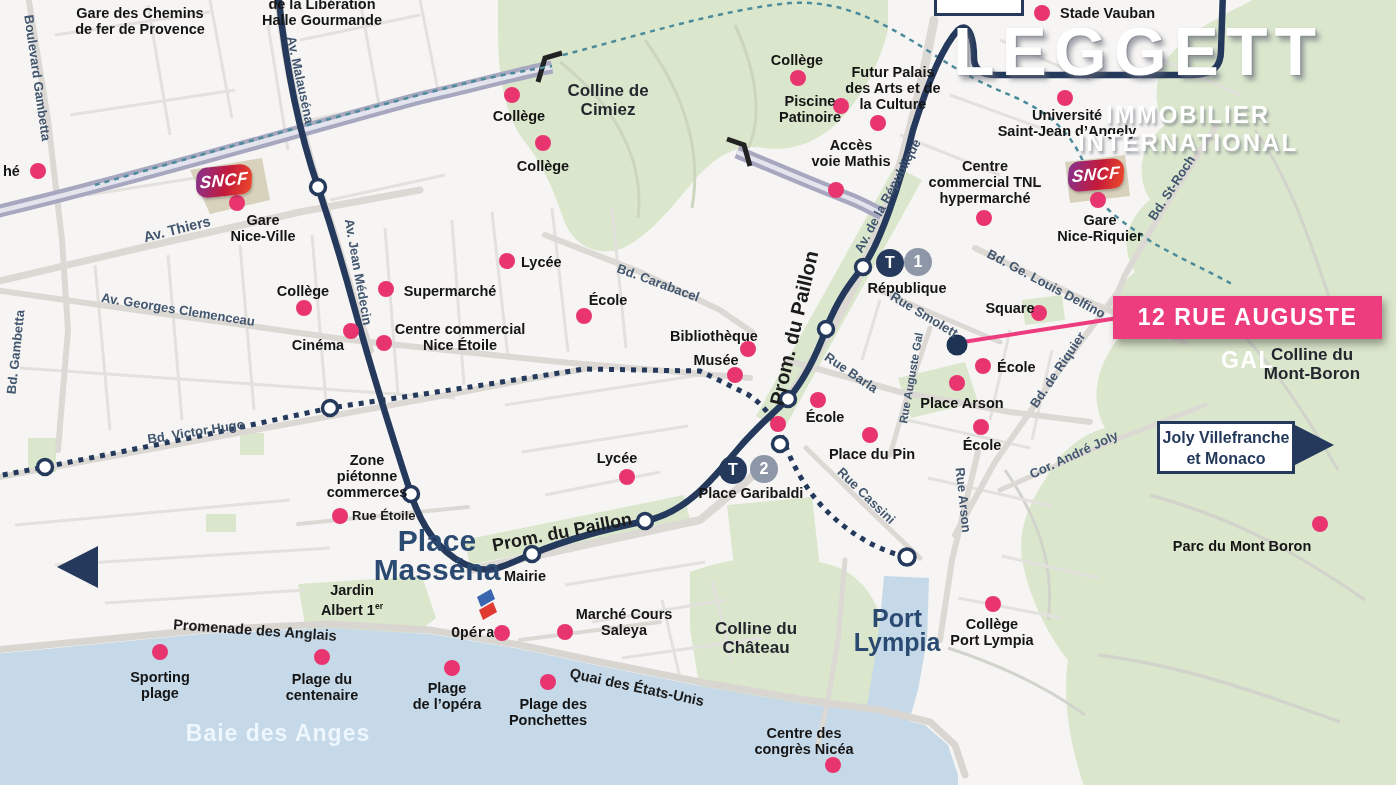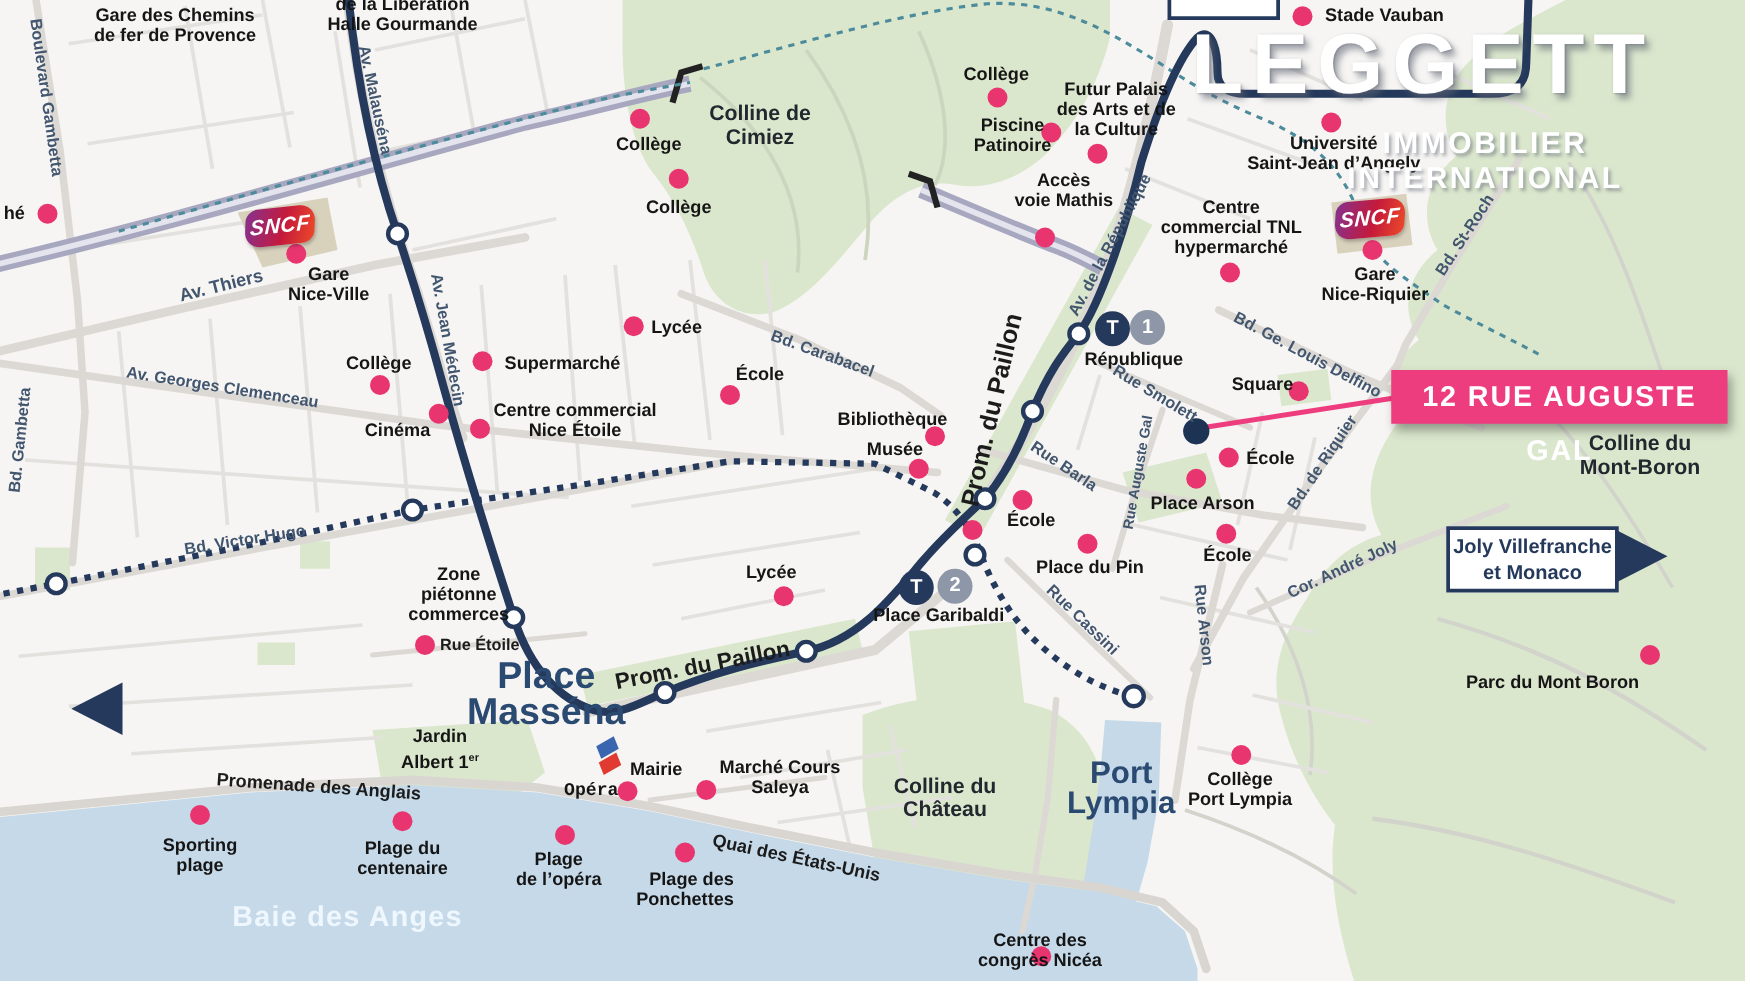--- a/index.html
+++ b/index.html
@@ -249,29 +249,29 @@
       <div class="dot" style="left: 870px; top: 435px;"></div>
       <div class="lbl poi" style="left: 872px; top: 454px;">Place du Pin</div>
       <div class="dot" style="left: 983px; top: 366px;"></div>
       <div class="lbl poi left" style="left: 997px; top: 367px;">École</div>
       <div class="dot" style="left: 957px; top: 383px;"></div>
       <div class="lbl poi" style="left: 962px; top: 403px;">Place Arson</div>
       <div class="dot" style="left: 981px; top: 427px;"></div>
       <div class="lbl poi" style="left: 982px; top: 445px;">École</div>
       <div class="dot" style="left: 1039px; top: 313px;"></div>
       <div class="lbl poi" style="left: 1010px; top: 308px;">Square</div>
-      <div class="lbl poi" style="left: 525px; top: 616px;">Mairie</div>
+      <div class="lbl poi" style="left: 525px; top: 576px;">Mairie</div>
       <div class="dot" style="left: 502px; top: 633px;"></div>
       <div class="lbl poi" style="left: 473px; top: 633px; font-family: Liberation Mono, monospace;">Opéra</div>
       <div class="dot" style="left: 565px; top: 632px;"></div>
       <div class="lbl poi" style="left: 624px; top: 622px;">Marché Cours<br>Saleya</div>
       <div class="dot" style="left: 993px; top: 604px;"></div>
       <div class="lbl poi" style="left: 992px; top: 632px;">Collège<br>Port Lympia</div>
       <div class="dot" style="left: 833px; top: 765px;"></div>
-      <div class="lbl poi" style="left: 832px; top: 741px; margin-top: 20px;">Centre des<br>congrès Nicéa</div>
+      <div class="lbl poi" style="left: 804px; top: 741px;">Centre des<br>congrès Nicéa</div>
       <div class="dot" style="left: 160px; top: 652px;"></div>
       <div class="lbl poi" style="left: 160px; top: 685px;">Sporting<br>plage</div>
       <div class="dot" style="left: 322px; top: 657px;"></div>
       <div class="lbl poi" style="left: 322px; top: 687px;">Plage du<br>centenaire</div>
       <div class="dot" style="left: 452px; top: 668px;"></div>
       <div class="lbl poi" style="left: 447px; top: 696px;">Plage<br>de l’opéra</div>
       <div class="dot" style="left: 548px; top: 682px;"></div>
       <div class="lbl poi" style="left: 548px; top: 712px; text-align: right;">Plage des<br>Ponchettes</div>
       <div class="lbl poi" style="left: 352px; top: 600px;">Jardin<br>Albert 1<sup>er</sup></div>
       <div class="dot" style="left: 1320px; top: 524px;"></div>

